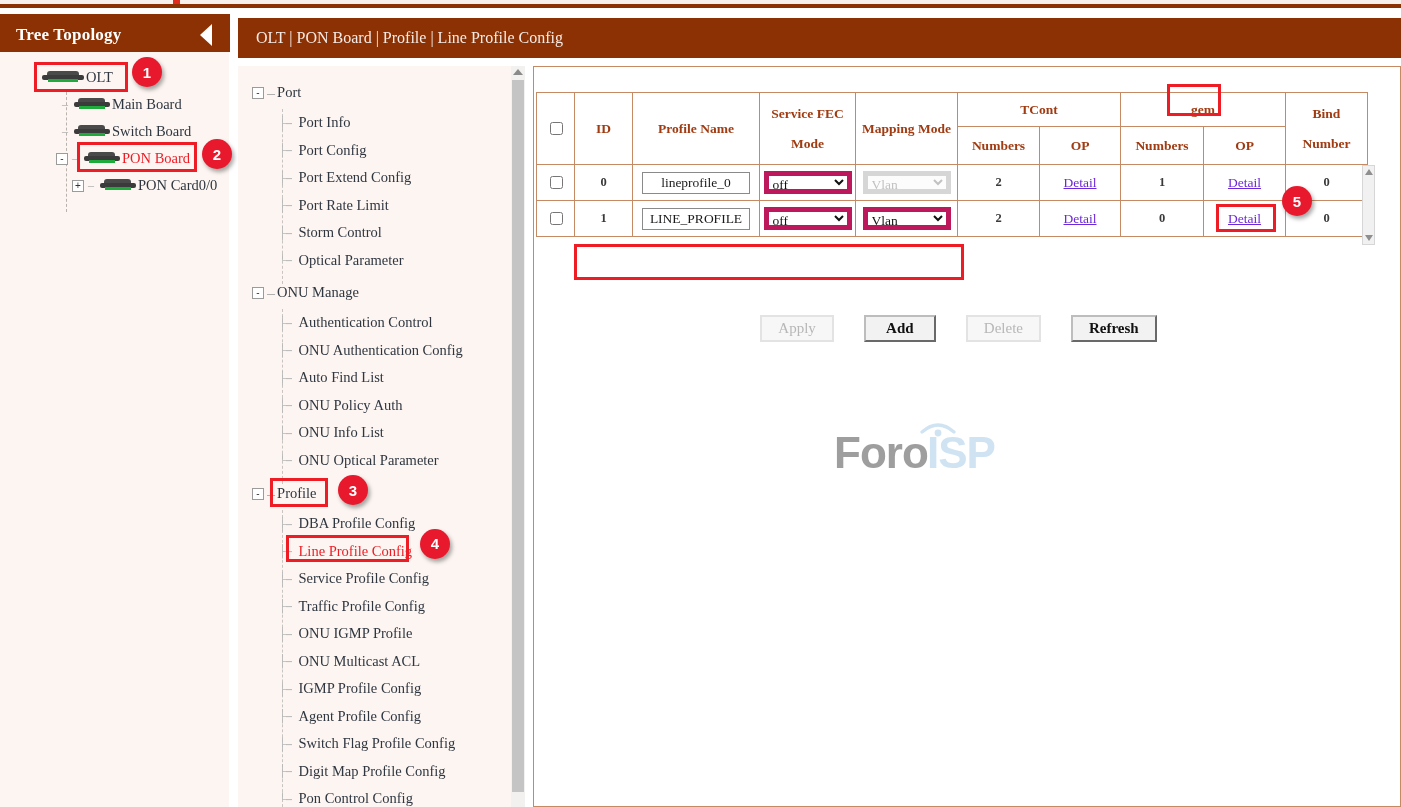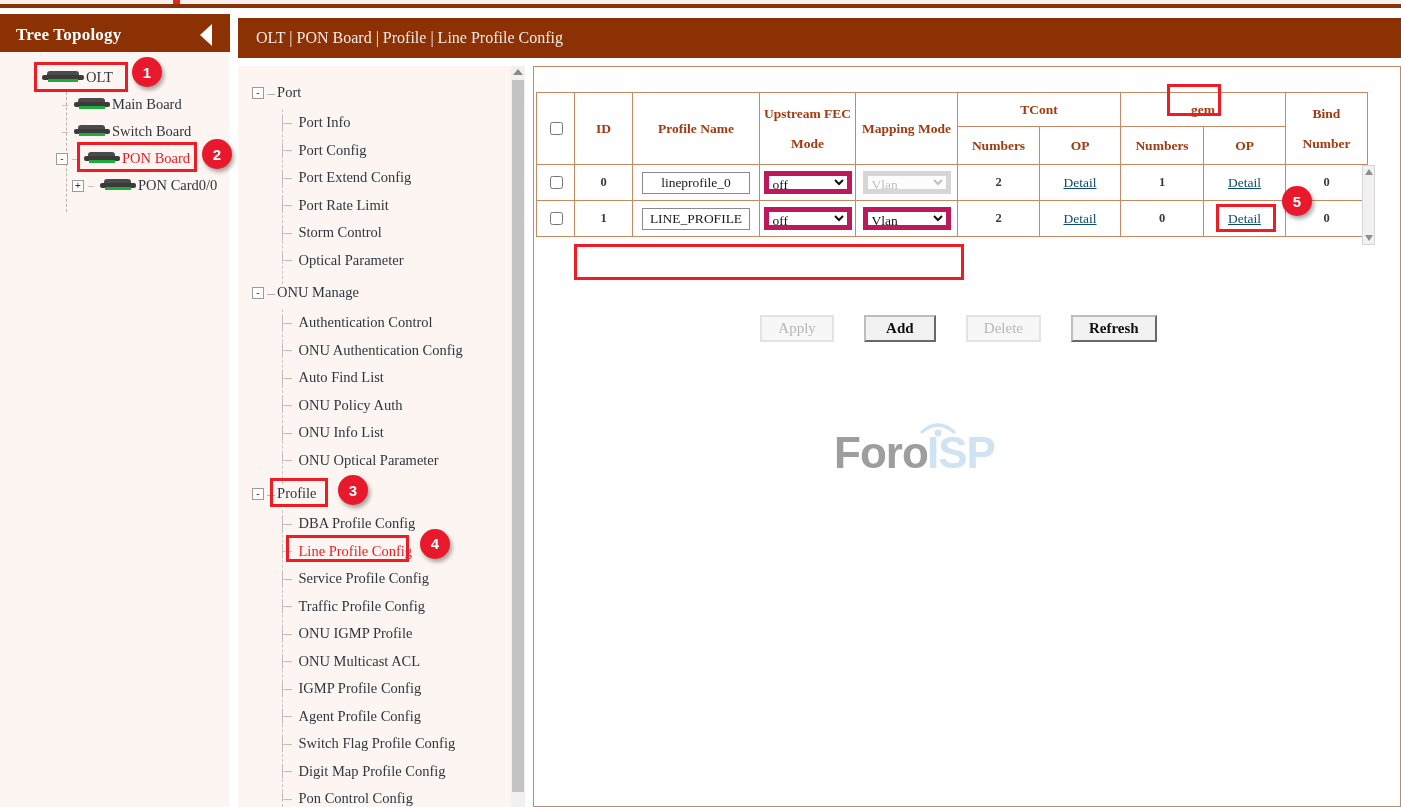--- a/index.html
+++ b/index.html
@@ -99,21 +99,21 @@
   }
   table.grid td { color:#3a3a3a; font-weight:normal; font-size:13.5px; }
   table.grid td.num { font-weight:bold; font-size:12.5px; color:#3a3a3a; }
 
   .pname { width:108px; height:22px; text-align:center; font-size:13.5px;
     font-family:"Liberation Serif",serif; border:1px solid #8a8a8a; background:#fff; color:#1a1a1a;}
   select.sel { width:88px; height:23px; font-size:13.5px; font-family:"Liberation Serif",serif;
     border:5px solid #be185d; background:#fff; color:#111; }
   select.sel:disabled { color:#a8a8a8; border-color:#c6c6c6; background:#fbfbfb; }
   .chk { width:13px; height:13px; }
-  a.detail { color:#0c4a6e; text-decoration:underline; font-size:13.5px; }
+  a.detail { color:#6d28d9; text-decoration:underline; font-size:13.5px; }
 
   #rowscroll { position:absolute; width:13px; background:#f1f1f1; border:1px solid #d6d6d6; }
   #rowscroll .ar { position:absolute; left:2px; width:0;height:0;border-left:4px solid transparent;border-right:4px solid transparent;}
   #rowscroll .up { top:3px; border-bottom:6px solid #8f8f8f; }
   #rowscroll .dn { bottom:3px; border-top:6px solid #8f8f8f; }
 
   .btnrow { position:absolute; left:2px; top:248px; width:845px; display:flex; justify-content:center; gap:30px; }
   .btn {
     font-family:"Liberation Serif",serif; font-size:15px; font-weight:bold;
     padding:3px 16px; background:#f2f2f2; border:2px outset #bdbdbd; color:#111;
@@ -347,21 +347,21 @@
 
     <table class="grid">
       <thead>
         <tr>
           <th rowspan="2" style="width:38px;height:72px;">
             <input type="checkbox" class="chk" style="">
           </th>
           <th rowspan="2" style="width:58px;">ID</th>
           <th rowspan="2" style="width:127px;">Profile Name</th>
           <th rowspan="2" style="width:96px;">
-            <div>Upstream FEC</div>
+            <div>Service FEC</div>
             <div style="margin-top:14px;">Mode</div>
           </th>
           <th rowspan="2" style="width:102px;">Mapping Mode</th>
           <th colspan="2" style="width:163px;height:34px;">TCont</th>
           <th colspan="2" style="width:165px;position:relative;">
             <div class="hl-box" style="position:absolute;left:46px;top:-9px;width:54px;height:32px;"></div>
             <span>gem</span>
           </th>
           <th rowspan="2" style="width:82px;">
             <div>Bind</div>

